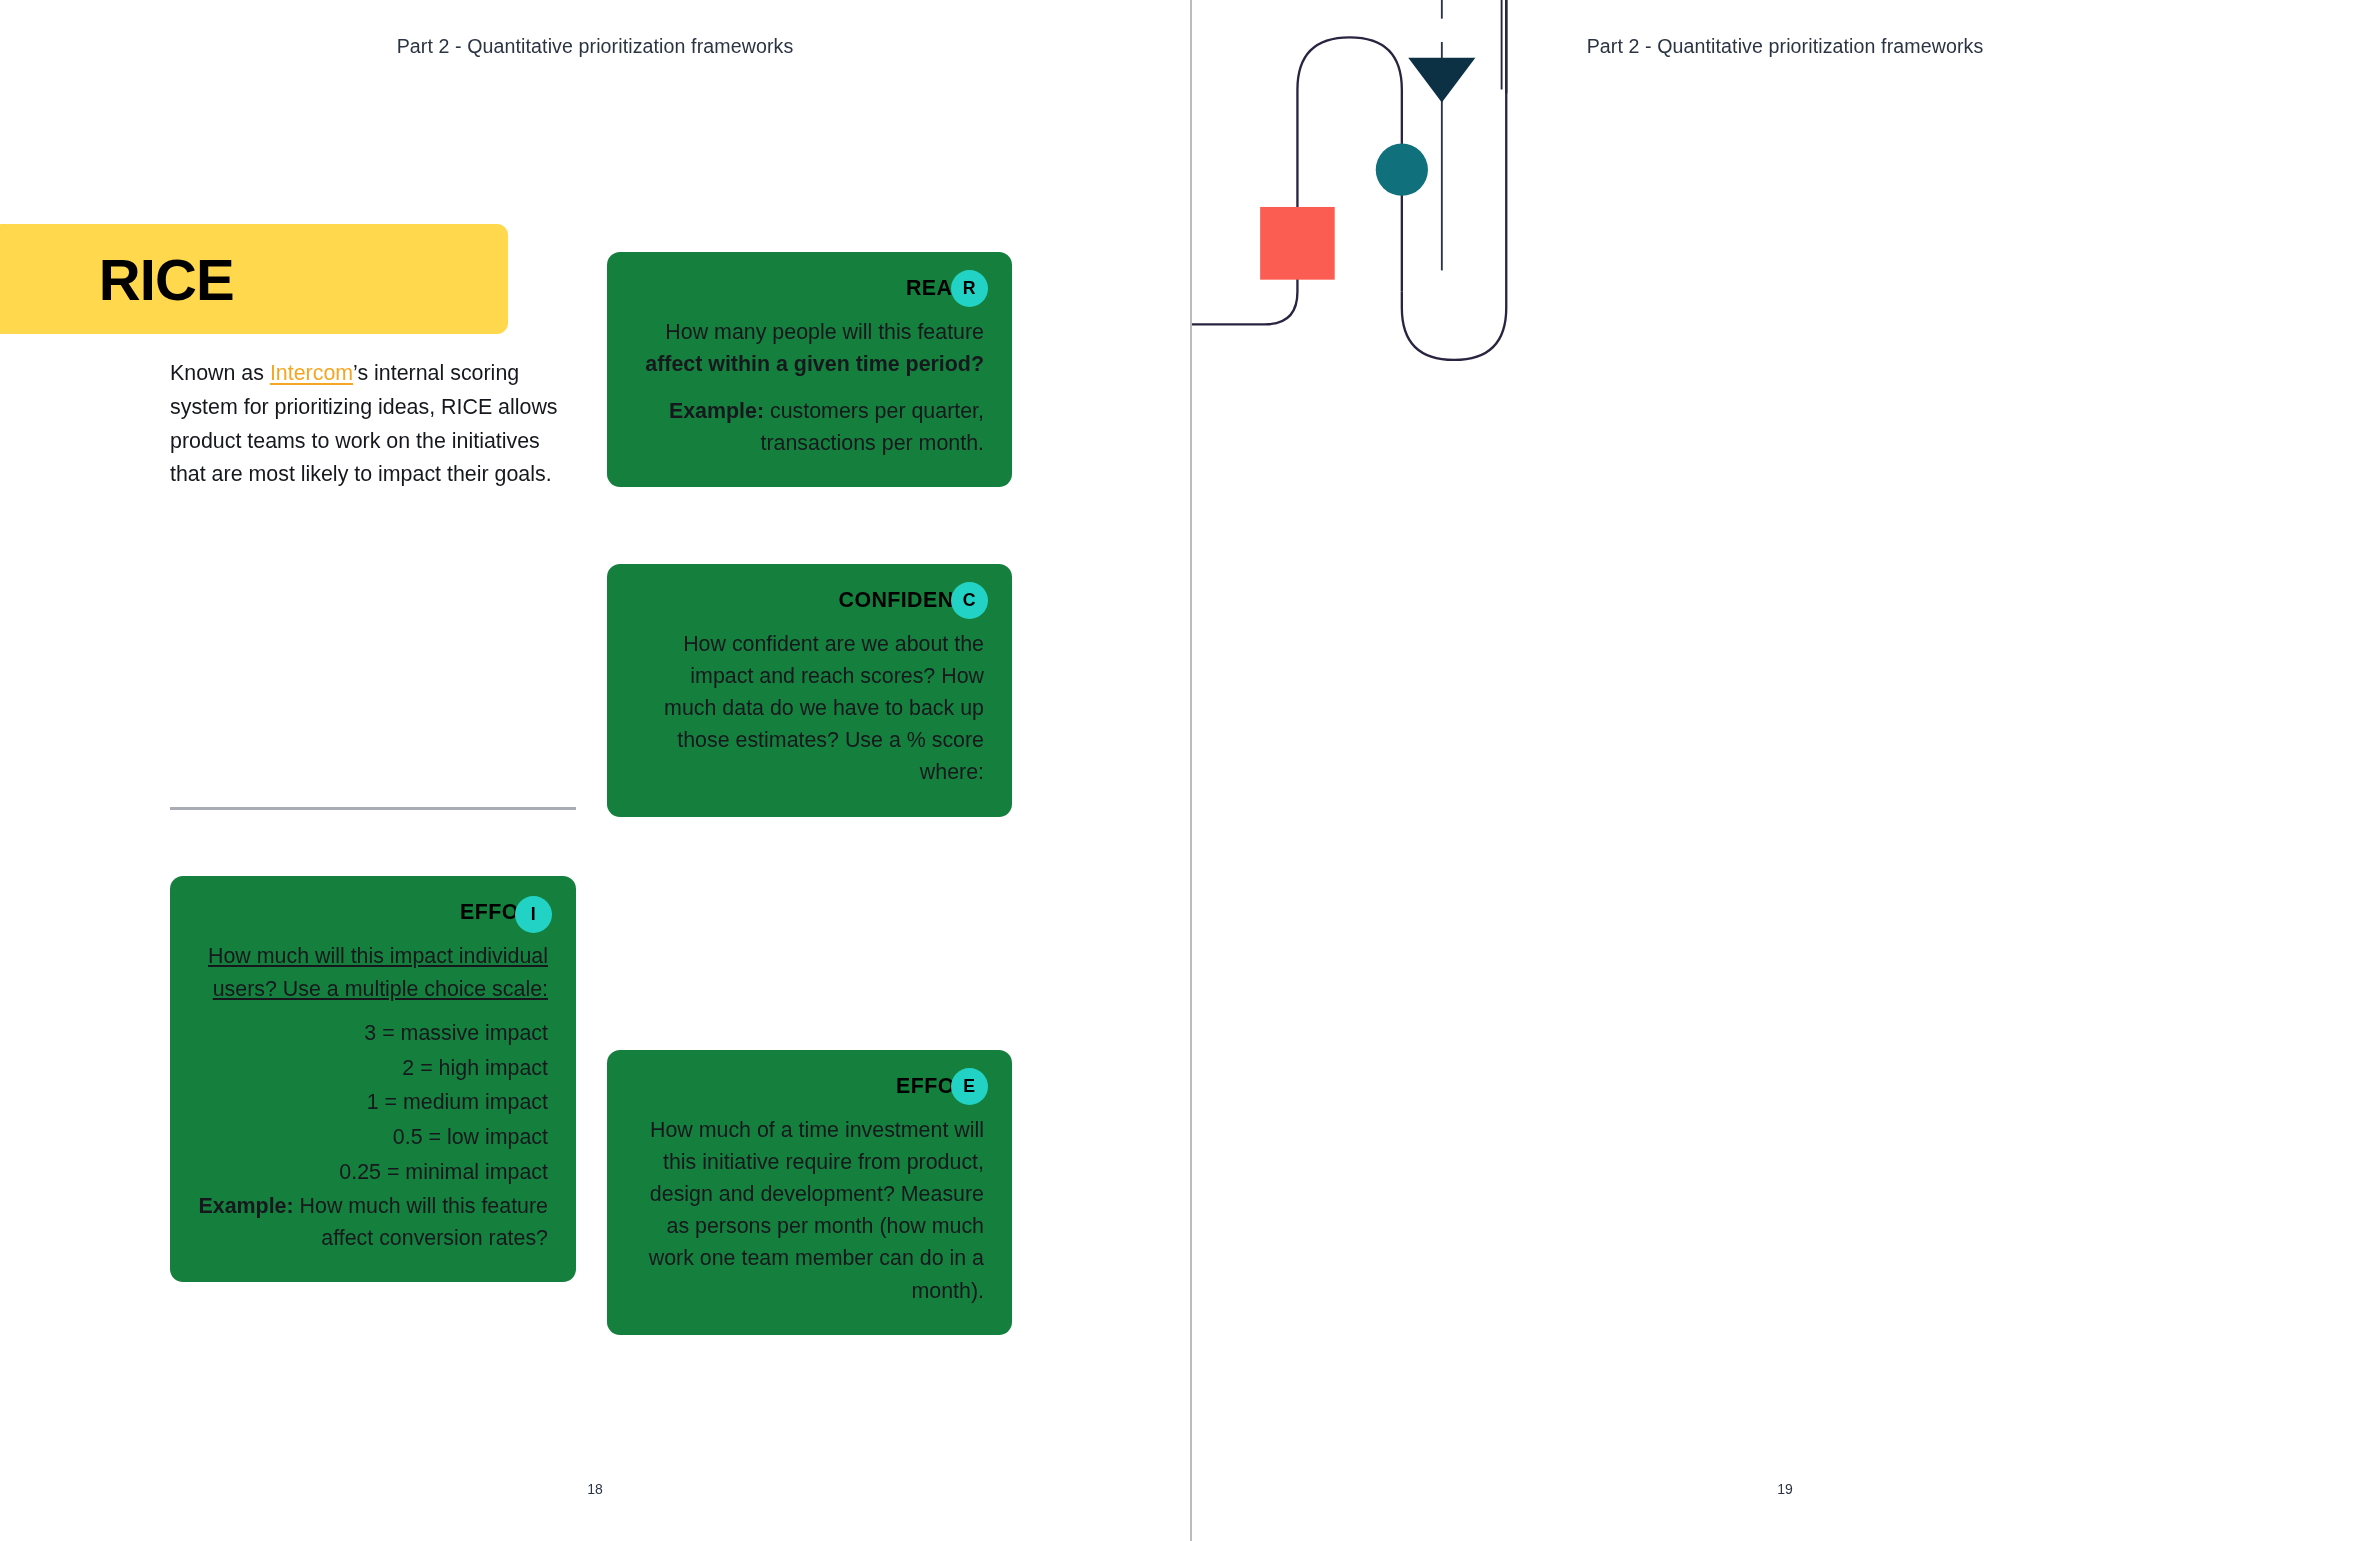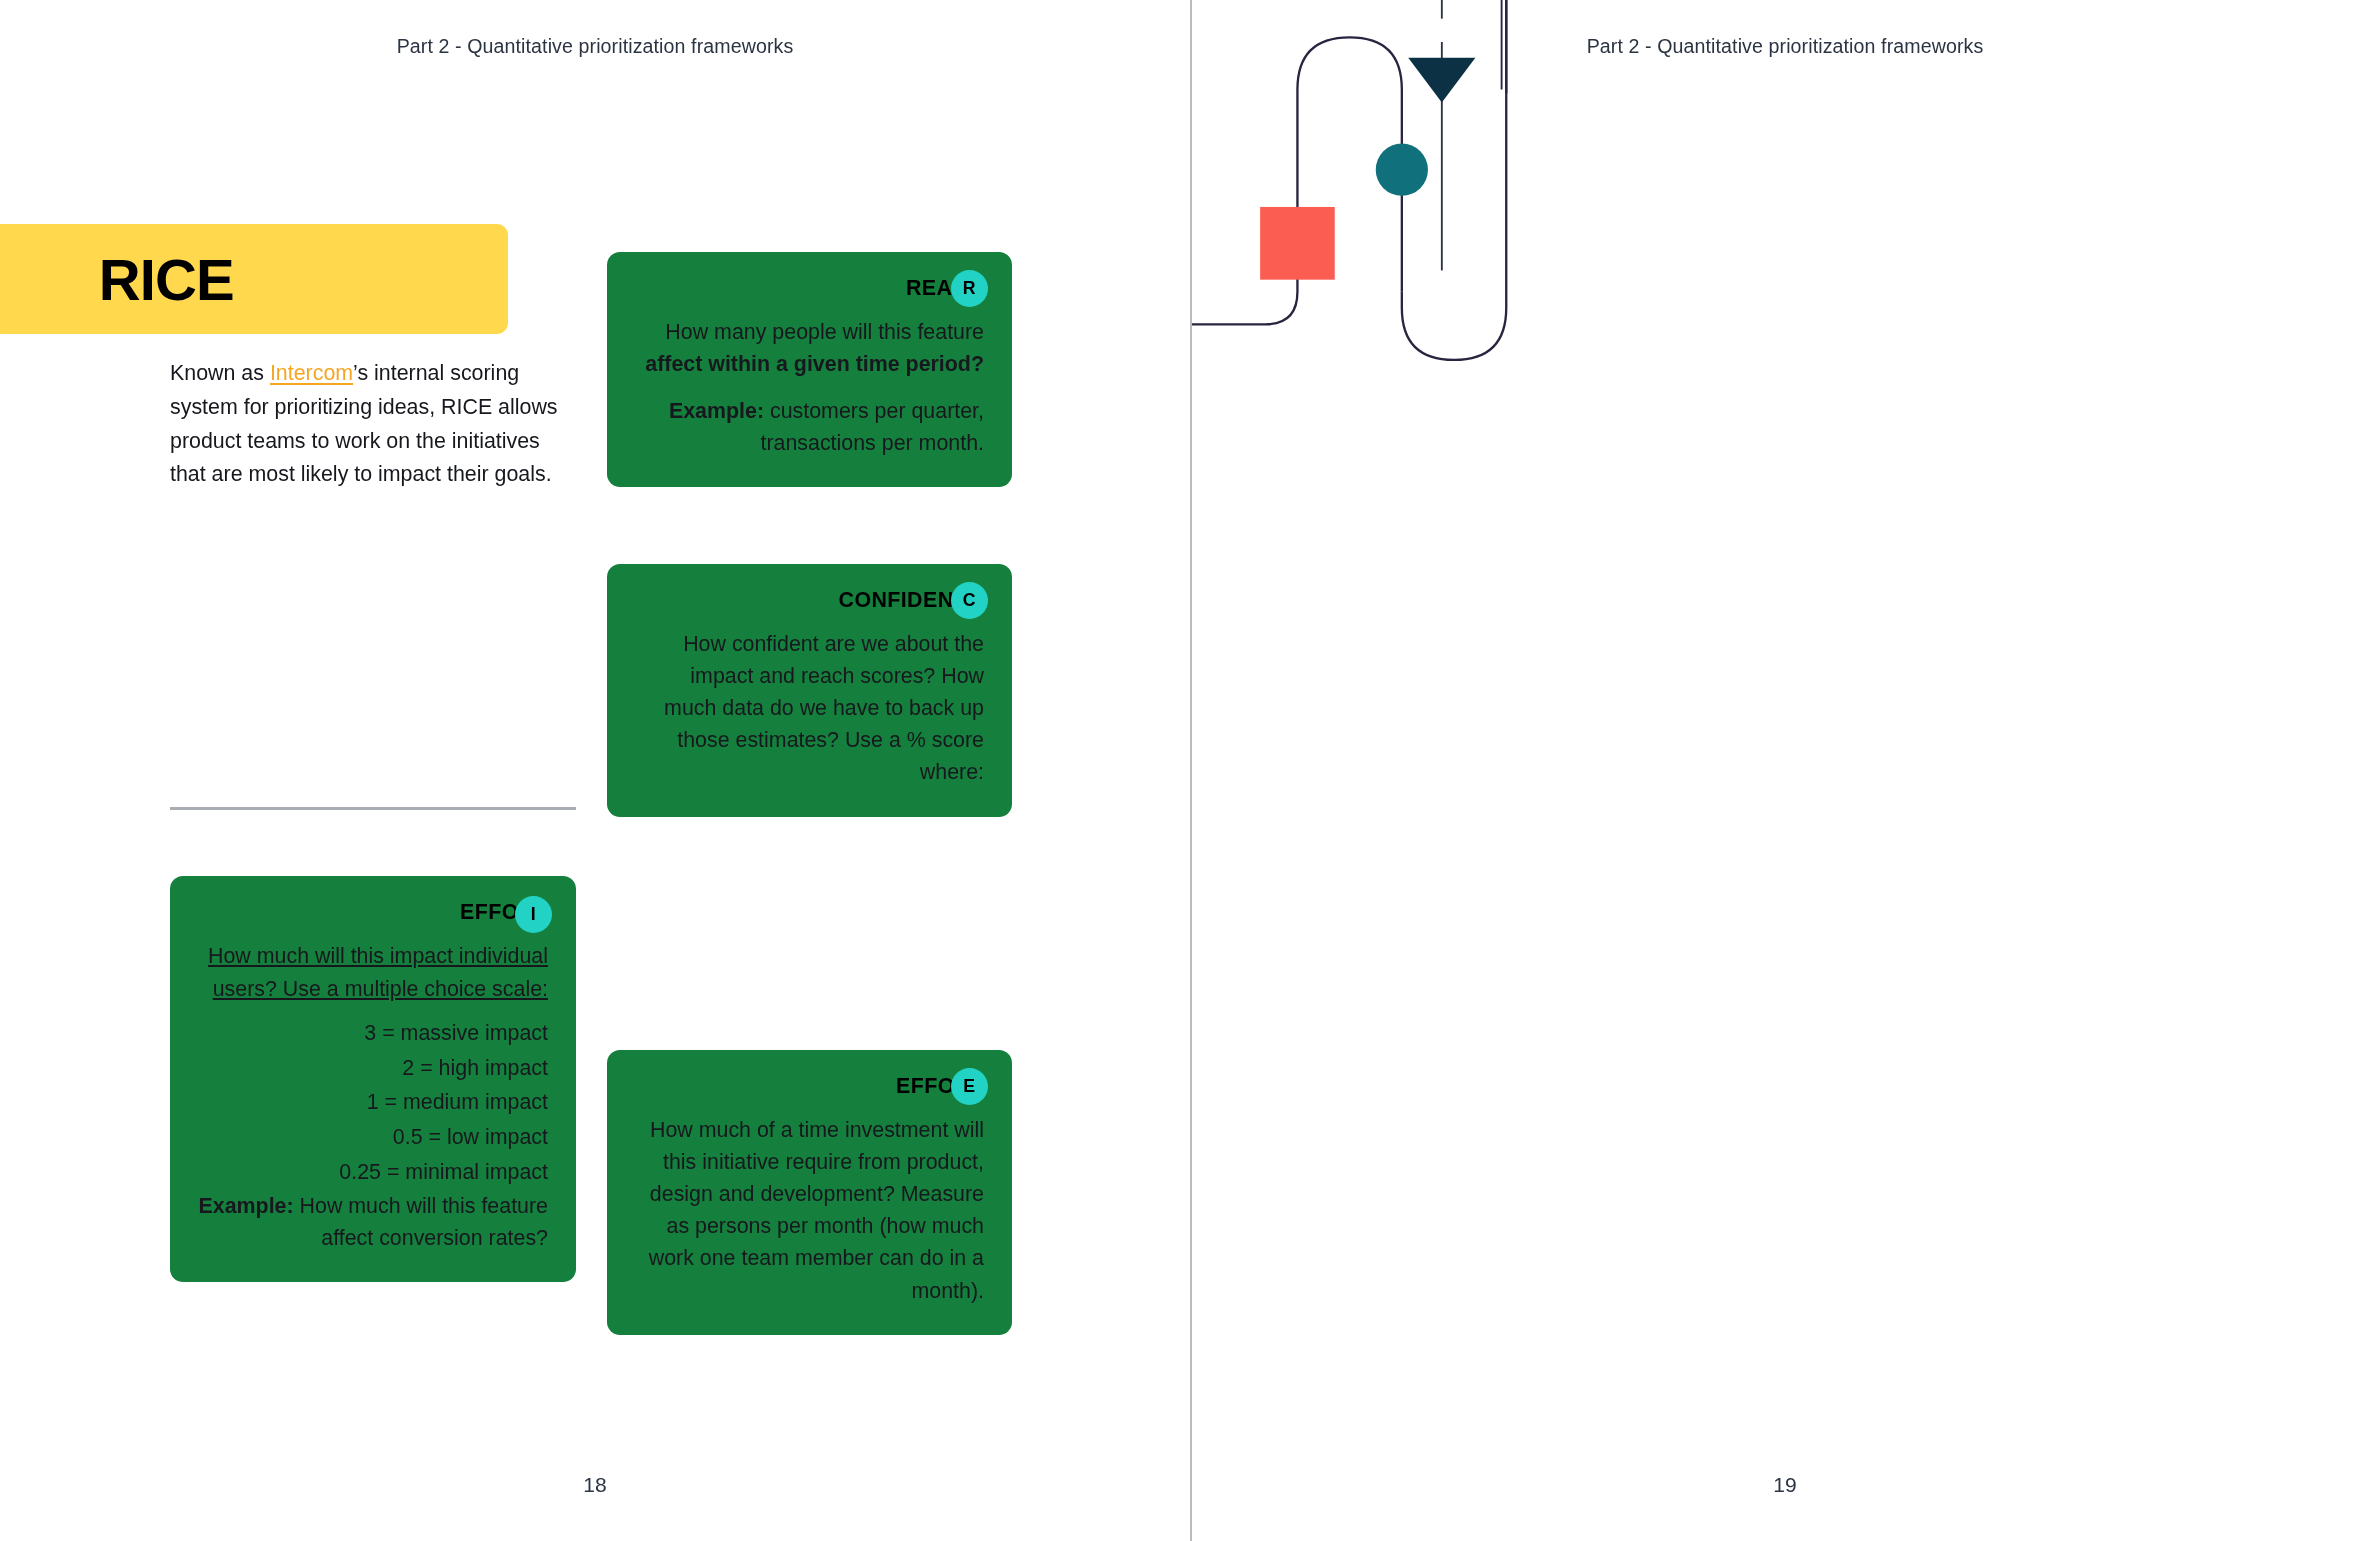--- a/index.html
+++ b/index.html
@@ -20,21 +20,21 @@
     background:#b9bcc1;
   }
 
   
   .runhead{
     position:absolute;top:35px;width:100%;text-align:center;
     font-size:19.6px;color:#2b3442;letter-spacing:0.1px;
   }
   .folio{
     position:absolute;bottom:45px;width:100%;text-align:center;
-    font-size:21px;color:#2b3442;
+    font-size:14px;color:#2b3442;
   }
 
   
   .rice-banner{
     position:absolute;left:-9.3px;top:224px;width:517px;height:110px;
     background:#ffd84d;border-radius:11.2px;
     display:flex;align-items:center;
   }
   .rice-banner span{
     margin-left:108px;font-size:58px;font-weight:bold;letter-spacing:-0.9px;color:#000;

